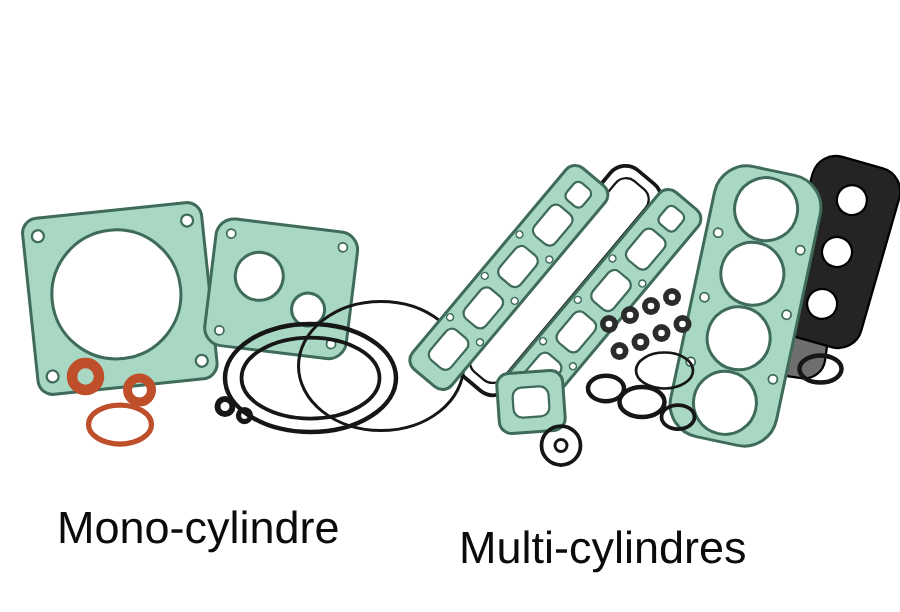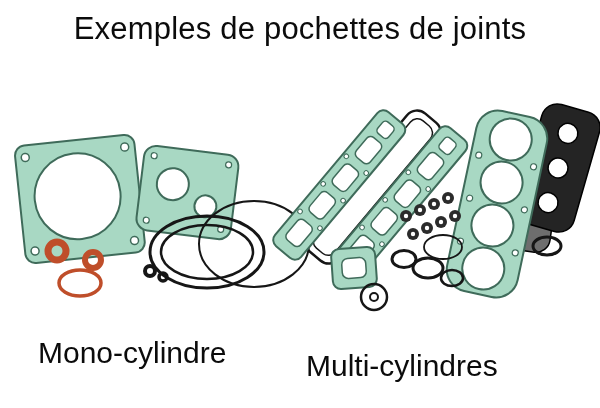--- a/index.html
+++ b/index.html
@@ -34,21 +34,20 @@
   }
   .caption-mono  { left: 38px;  top: 336px; }
   .caption-multi { left: 306px; top: 349px; }
 </style>
 </head>
 <body>
 
 <div class="screenshot">
 
   <header class="title">
-    <div>Exemples de pochettes de joints</div>
   </header>
 
   <svg class="scene" width="600" height="408" viewBox="0 0 600 408" xmlns="http://www.w3.org/2000/svg">
     <defs>
       <g id="long-gasket">
         <rect x="0" y="-17" width="175" height="34" rx="8"></rect>
         <rect x="12" y="-9" width="26" height="18" rx="5" fill="#ffffff" stroke-width="1.5"></rect>
         <rect x="48" y="-9" width="26" height="18" rx="5" fill="#ffffff" stroke-width="1.5"></rect>
         <rect x="84" y="-9" width="26" height="18" rx="5" fill="#ffffff" stroke-width="1.5"></rect>
         <rect x="120" y="-9" width="26" height="18" rx="5" fill="#ffffff" stroke-width="1.5"></rect>

